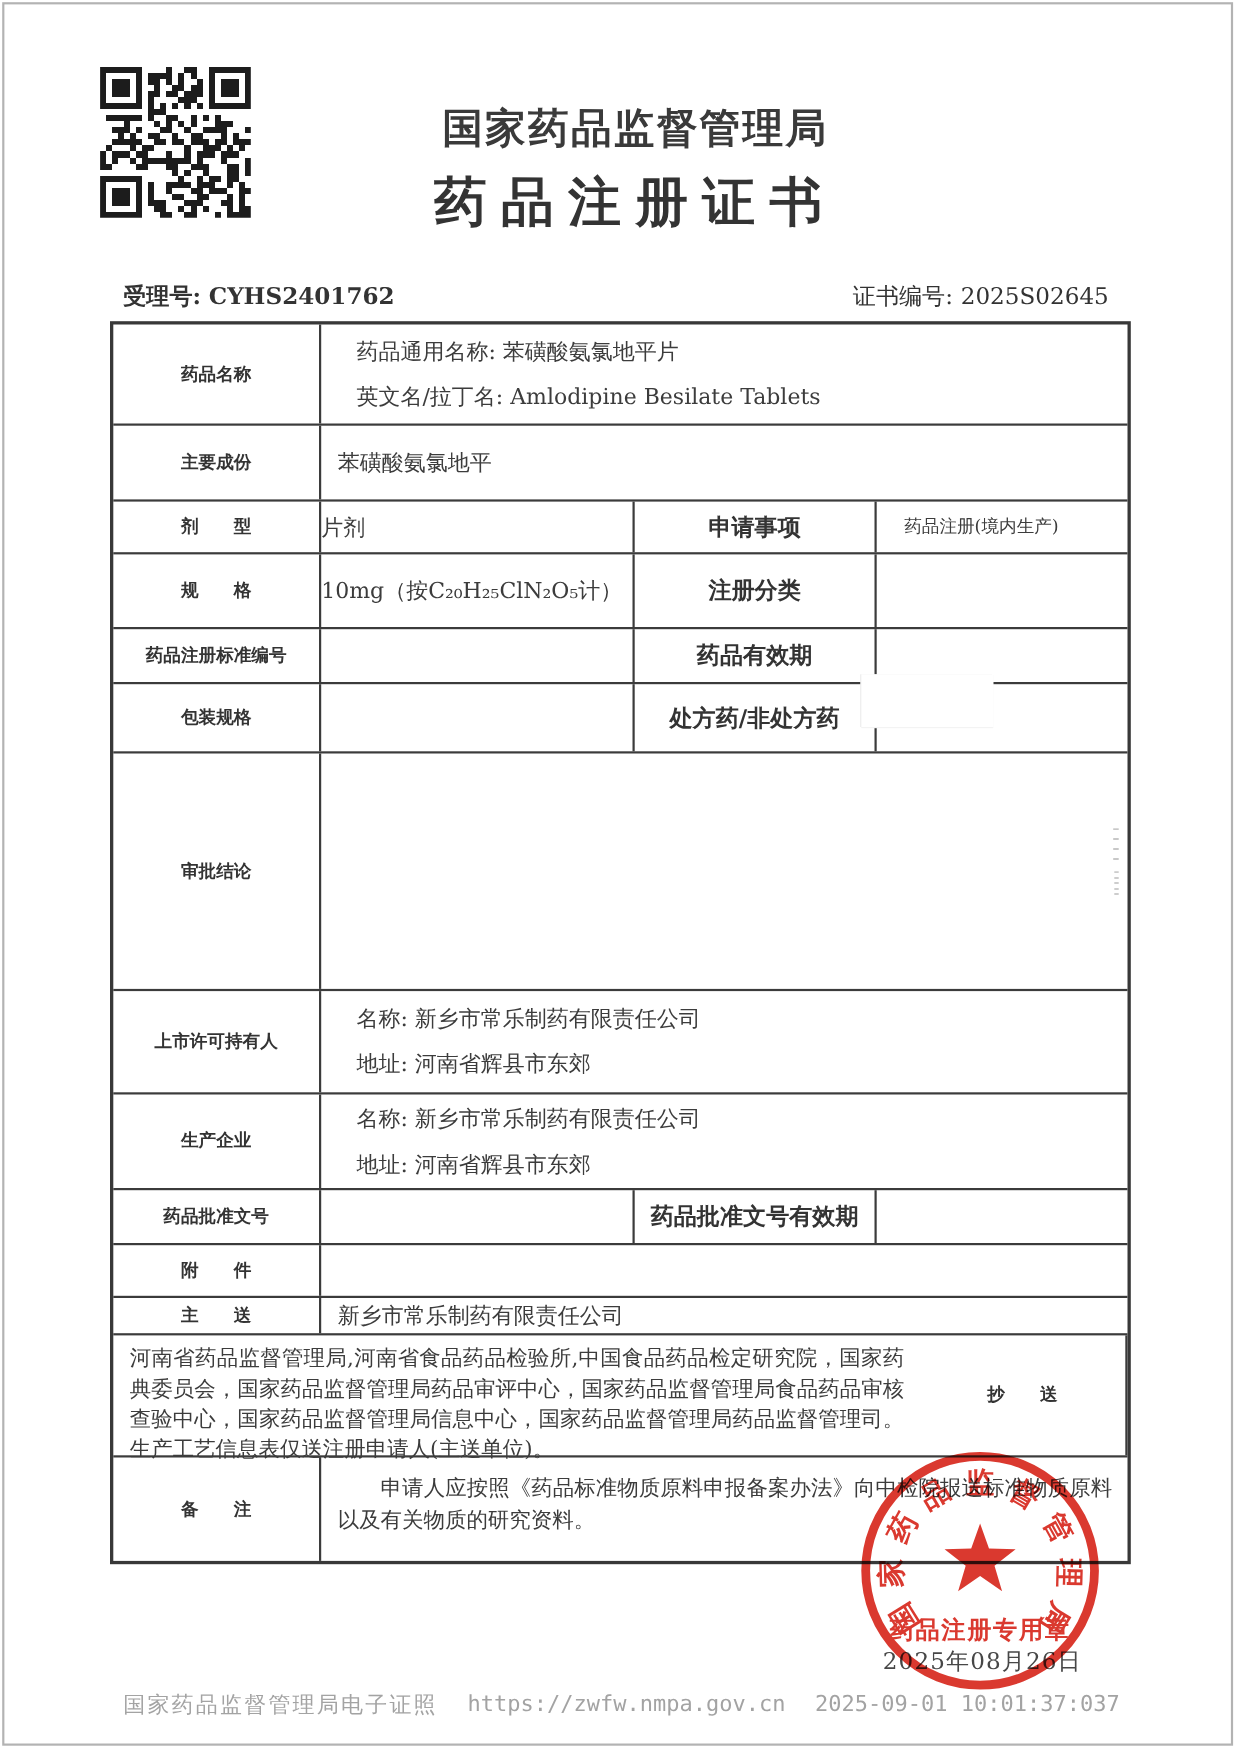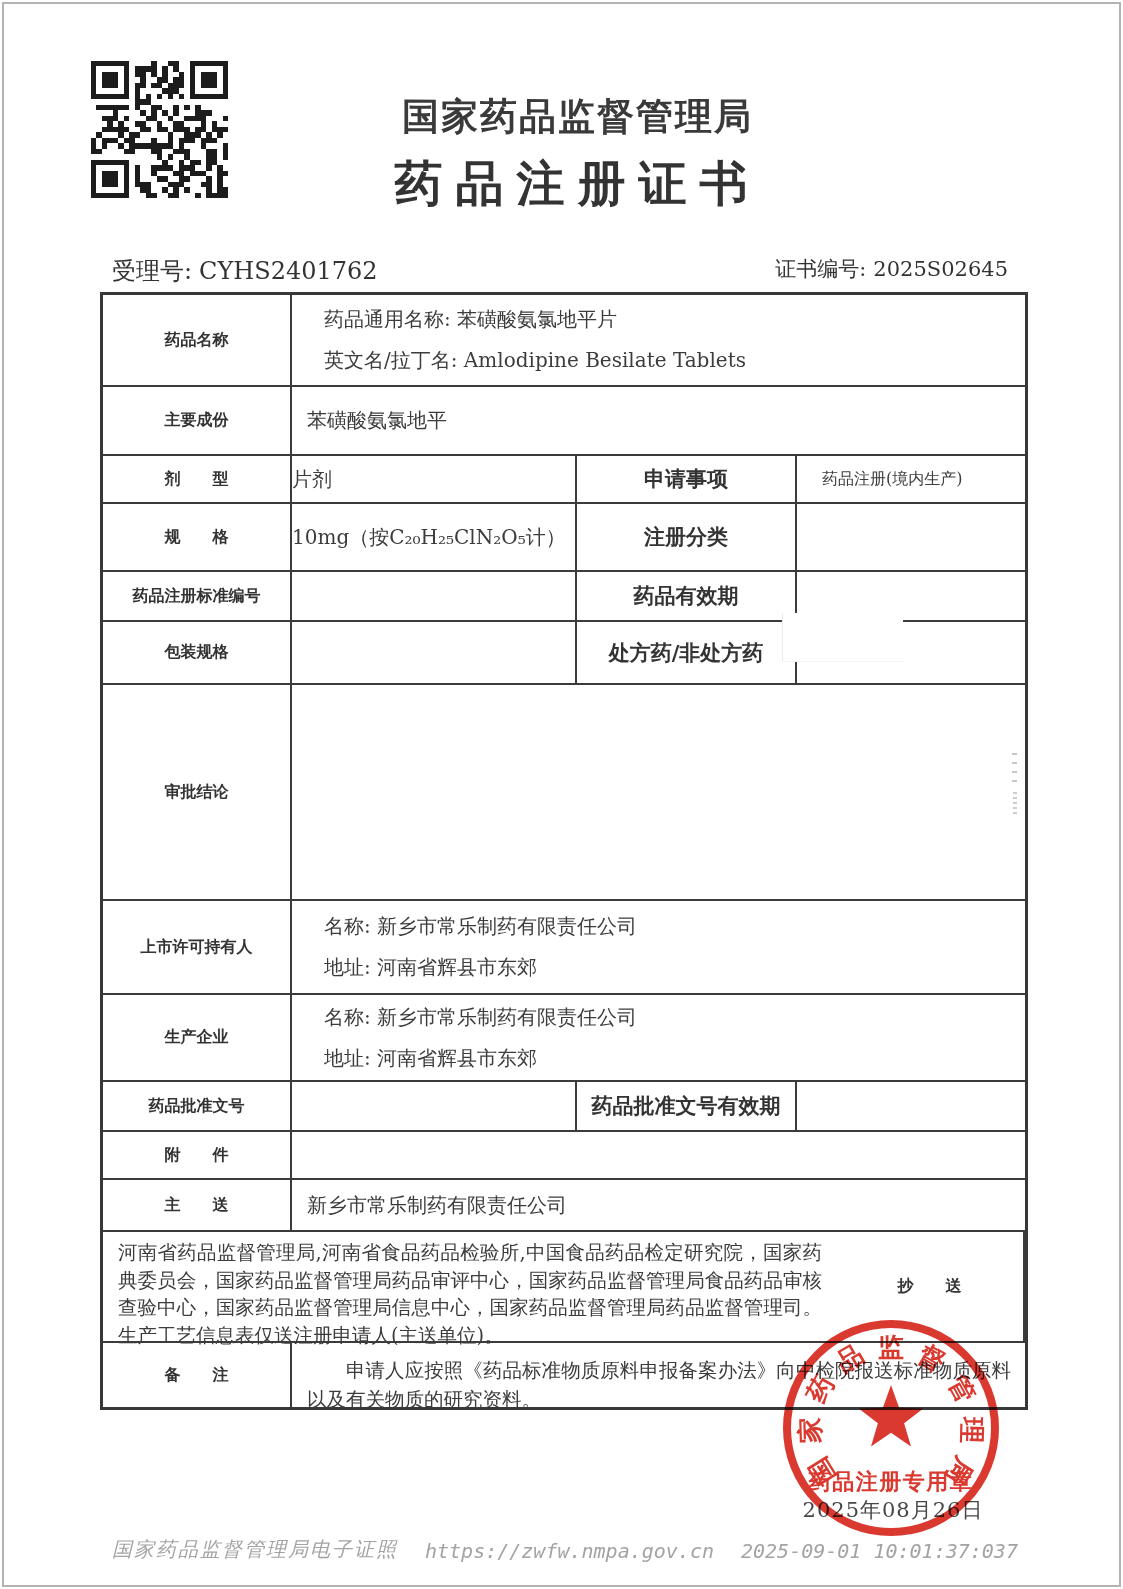--- a/index.html
+++ b/index.html
@@ -7,61 +7,61 @@
         font-family:"DejaVu Serif","Liberation Serif",serif;color:#2e2e2e;}
   .page-border{position:absolute;inset:2px;border:2px solid #b3b3b3;pointer-events:none;}
 
   
   .qr{position:absolute;left:91px;top:61px;width:137px;height:137px;}
   .org-title{position:absolute;left:0;right:0;top:92px;text-align:center;
              font-family:"DejaVu Sans","Liberation Sans",sans-serif;
              font-size:37px;font-weight:bold;letter-spacing:2px;color:#3a3a3a;transform:translateX(16px);}
   .cert-title{position:absolute;left:0;right:0;top:152px;text-align:center;
               font-size:48px;font-weight:600;letter-spacing:13px;color:#333;transform:translateX(16px);}
-  .acceptance{position:absolute;left:112px;top:255px;font-size:24px;color:#333;}
+  .acceptance{position:absolute;left:112px;top:255px;font-size:21px;color:#333;font-weight:bold;}
   .certno{position:absolute;right:115px;top:255px;font-size:21px;color:#333;}
   .acceptance span + span, .certno span + span{margin-left:7px;}
 
   
   .tbl{position:absolute;left:100px;top:292px;width:928px;border:3px solid #383838;box-sizing:border-box;}
   .row{display:flex;box-sizing:border-box;}
   .row + .row{border-top:2px solid #3b3b3b;}
   .cell{display:flex;align-items:center;box-sizing:border-box;min-width:0;}
   .c-label{width:189px;justify-content:center;text-align:center;font-weight:bold;font-size:16px;
            border-right:2px solid #3b3b3b;color:#333;}
   .c-value{flex:1;padding-left:15px;font-size:20px;color:#3c3c3c;}
   .c-v1{width:285px;font-size:20px;border-right:2px solid #3b3b3b;color:#3c3c3c;}
   .c-l2{width:220px;justify-content:center;text-align:center;font-weight:bold;font-size:21px;
         border-right:2px solid #3b3b3b;color:#333;}
   .c-v2{flex:1;padding-left:25px;font-size:16px;color:#3c3c3c;}
   .two-line{flex-direction:column;justify-content:center;align-items:flex-start;gap:14px;padding-left:32px;}
   .h90{height:90px}.h69{height:69px}.h48{height:48px}.h68{height:68px}.h50{height:50px}
-  .h63{height:63px}.h216{height:216px}.h94{height:94px}.h87{height:87px}.h47{height:52px}
-  .h111{height:111px}.h90b{height:66px}
+  .h63{height:63px}.h216{height:216px}.h94{height:94px}.h87{height:87px}.h47{height:34px}
+  .h111{height:111px}.h90b{height:96px}
   .para{align-items:flex-start;}
   .para p{margin:0;padding:7px 14px 0 0;font-size:19.5px;line-height:27.5px;text-align:justify;color:#3c3c3c;}
   .remarks p{padding-top:13px;line-height:29px;text-indent:2em;}
 
   
   .white-patch{position:absolute;left:783px;top:613px;width:120px;height:48px;background:#fff;
                box-shadow:-1px 0 0 #ececec, 0 1px 0 #f3f3f3;}
   .mark1{position:absolute;left:1012px;top:753px;width:5px;height:32px;opacity:.55;
          background:repeating-linear-gradient(#9b9b9b 0 2px, transparent 2px 9px);}
   .mark2{position:absolute;left:1013px;top:792px;width:4px;height:22px;opacity:.5;
          background:repeating-linear-gradient(#9b9b9b 0 2px, transparent 2px 5px);}
 
   
   .seal-date{position:absolute;left:795px;top:1496px;width:196px;text-align:center;
              font-size:21px;color:#474747;letter-spacing:1px;}
   .seal{position:absolute;left:779px;top:1316px;width:224px;height:224px;
         mix-blend-mode:multiply;opacity:.92;}
 
   
-  .footer{position:absolute;left:112px;top:1536px;display:flex;gap:27px;align-items:flex-end;
-          color:#a3a3a3;font-size:20px;white-space:nowrap;font-style:italic;}
+  .footer{position:absolute;left:112px;top:1536px;display:flex;gap:27px;align-items:flex-start;
+          color:#a3a3a3;font-size:20px;white-space:nowrap;}
   .footer .cn{letter-spacing:2px;}
   .footer .mono{font-family:"DejaVu Sans Mono","Liberation Mono",monospace;font-size:20px;color:#a3a3a3;}
 </style>
 </head>
 <body>
 
 <div class="page">
   <div class="page-border"></div>
 
   <svg class="qr" id="qr-svg" viewBox="0 0 25 25" shape-rendering="crispEdges">

